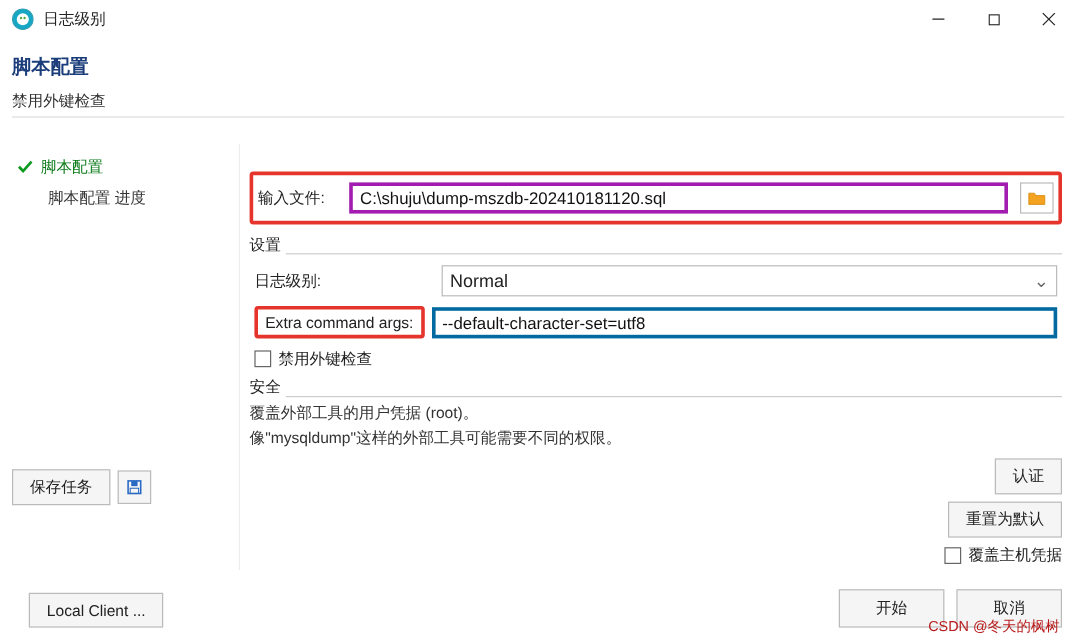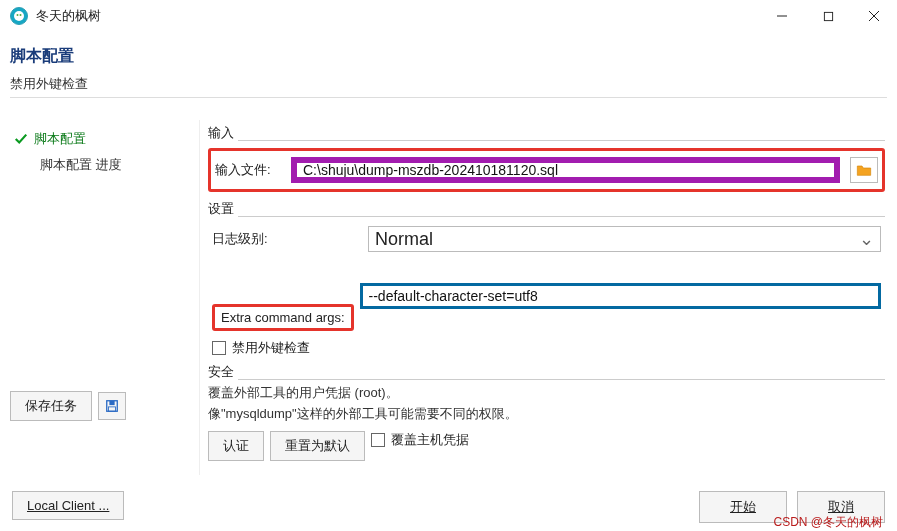--- a/index.html
+++ b/index.html
@@ -24,53 +24,53 @@
 .side-sep { border-right: 1px solid #eee; }
 .save-row { position: absolute; left: 10px; bottom: 110px; display: flex; align-items: center; gap: 6px; }
 .btn { background: #f5f5f5; border: 1px solid #bbb; padding: 5px 14px; font-size: 13px; color: #222; }
 .smallbtn { background: #f5f5f5; border: 1px solid #bbb; width: 28px; height: 28px; display: inline-flex; align-items: center; justify-content: center; }
 .main { flex: 1; padding: 4px 12px 4px 8px; }
 .group-label { font-size: 13px; margin-bottom: 2px; }
 .redbox { border: 3px solid #e5342b; border-radius: 3px; }
 .row { display: flex; align-items: center; padding: 6px 4px; gap: 6px; }
 .row label.fld { min-width: 70px; font-size: 13px; }
 .row label.fld2 { font-size: 13px; }
-.input { flex: 1; border: 6px solid #a21caf; background: #fff; padding: 3px 6px; font-size: 14px; color: #111; height: 26px; }
+.input { flex: 1; border: 3px solid #a21caf; background: #fff; padding: 3px 6px; font-size: 14px; color: #111; height: 26px; }
 .input.plain { border: 3px solid #0369a1; }
-.select { flex: 1; border: 1px solid #bbb; background: #fff; padding: 3px 6px; font-size: 18px; height: 26px; display: flex; align-items: center; justify-content: space-between; text-align: center; }
+.select { flex: 1; border: 1px solid #bbb; background: #fff; padding: 3px 6px; font-size: 15px; height: 26px; display: flex; align-items: center; justify-content: space-between; text-align: center; }
 .select .caret { color: #666; }
 .folderbtn { width: 28px; height: 26px; background: #fff; border: 1px solid #bbb; display: inline-flex; align-items: center; justify-content: center; margin-left: 4px; }
 .folderbtn svg { width: 16px; height: 14px; }
 .section-gap { height: 8px; }
 .chkbox { display: inline-flex; align-items: center; gap: 6px; font-size: 13px; }
 .chkbox .box { width: 14px; height: 14px; border: 1px solid #666; background: #fff; }
 .sec-text { font-size: 13px; color: #333; line-height: 1.6; }
-.authrow { display: flex; align-items: flex-start; gap: 6px; padding-top: 6px; }
-.footer { position: absolute; left: 0; right: 0; bottom: 8px; display: flex; align-items: flex-start; padding: 0 12px; text-decoration: underline; }
+.authrow { display: flex; align-items: flex-end; gap: 6px; padding-top: 6px; flex-direction: column; }
+.footer { position: absolute; left: 12px; right: 0; bottom: 8px; display: flex; align-items: flex-end; padding: 0 12px; }
 .footer .btn.local { padding: 6px 14px; }
 .footer .spacer { flex: 1; }
 .footer .btn.wide { padding: 6px 30px; margin-left: 10px; }
 .watermark { position: absolute; right: 14px; bottom: 0px; font-size: 12px; color: #b91c1c; }
 .group-head { display:flex; align-items:flex-end; }
 .group-head .lbl { background:#fff; padding-right:4px; position:relative; z-index:1; }
 .group-head .line { flex:1; border-bottom:1px solid #ccc; height:0; margin-bottom:3px; }
-.inbox { margin-top:4px; }
+.inbox { margin-top:19px; }
 </style>
 </head>
 <body>
 
 <div class="titlebar">
   <span class="appicon">
     <svg viewBox="0 0 24 24">
         <circle cx="12" cy="12" r="10" fill="#fff"></circle>
         <circle cx="9" cy="10" r="2" fill="#5a4"></circle>
         <circle cx="15" cy="10" r="2" fill="#5a4"></circle>
       </svg>
   </span>
-  <span class="title">冬天的枫树</span>
+  <span class="title">日志级别</span>
   <div class="winbtns">
     <div class="winbtn">
         <svg width="12" height="12" viewBox="0 0 12 12">
           <line x1="1" y1="6" x2="11" y2="6" stroke="#222" stroke-width="1"></line>
         </svg>
       </div>
     <div class="winbtn">
         <svg width="11" height="11" viewBox="0 0 12 12">
           <rect x="1.5" y="1.5" width="9" height="9" fill="none" stroke="#222" stroke-width="1"></rect>
         </svg>
@@ -97,24 +97,20 @@
             <polyline points="2,8 6,12 14,3" fill="none" stroke="#0a9a20" stroke-width="2.5"></polyline>
           </svg></span>
       <span>脚本配置</span>
     </div>
     <div class="side-item sub">
       <span>脚本配置 进度</span>
     </div>
   </div>
 
   <div class="main">
-    <div class="group-head">
-        <span class="lbl group-label">输入</span>
-        <span class="line"></span>
-      </div>
     <div class="redbox inbox">
       <div class="row">
         <label class="fld">输入文件:</label>
         <input class="input" value="C:\shuju\dump-mszdb-202410181120.sql" style="">
         <span class="folderbtn">
           <svg viewBox="0 0 24 20">
               <path d="M2 4 h7 l2 3 h11 v11 h-20 z" fill="#f4a321" stroke="#d6870a"></path>
             </svg>
         </span>
       </div>
@@ -128,21 +124,21 @@
 
     <div class="row">
       <label class="fld" style="min-width:150px">日志级别:</label>
       <div class="select">
         <span>Normal</span>
         <span class="caret">⌄</span>
       </div>
     </div>
 
     <div class="row" style="padding:2px 4px;">
-      <span class="redbox" style="padding:3px 6px;margin-top:44px;">
+      <span class="redbox" style="padding:3px 6px;">
         <label class="fld2">Extra command args:</label>
       </span>
       <input class="input plain" value="--default-character-set=utf8" style="">
     </div>
 
     <div class="row">
       <label class="chkbox">
         <span class="box"></span>
         <span>禁用外键检查</span>
       </label>

